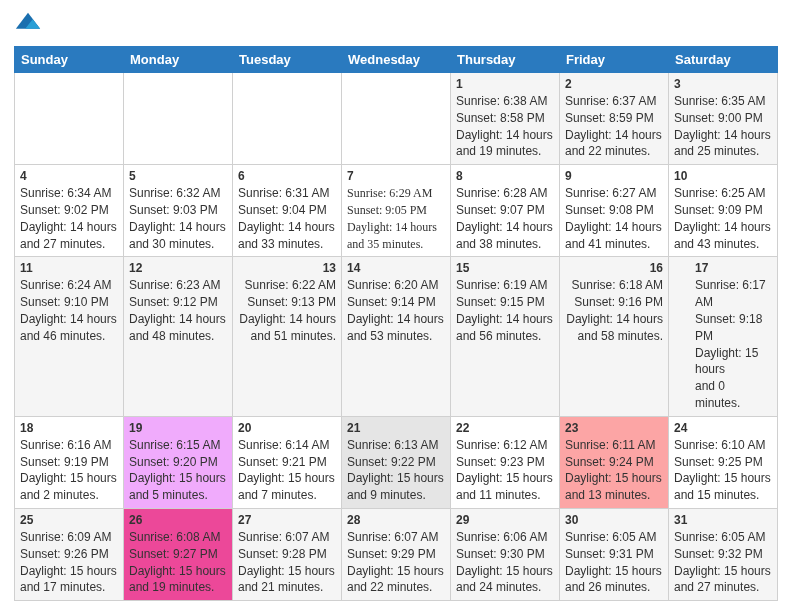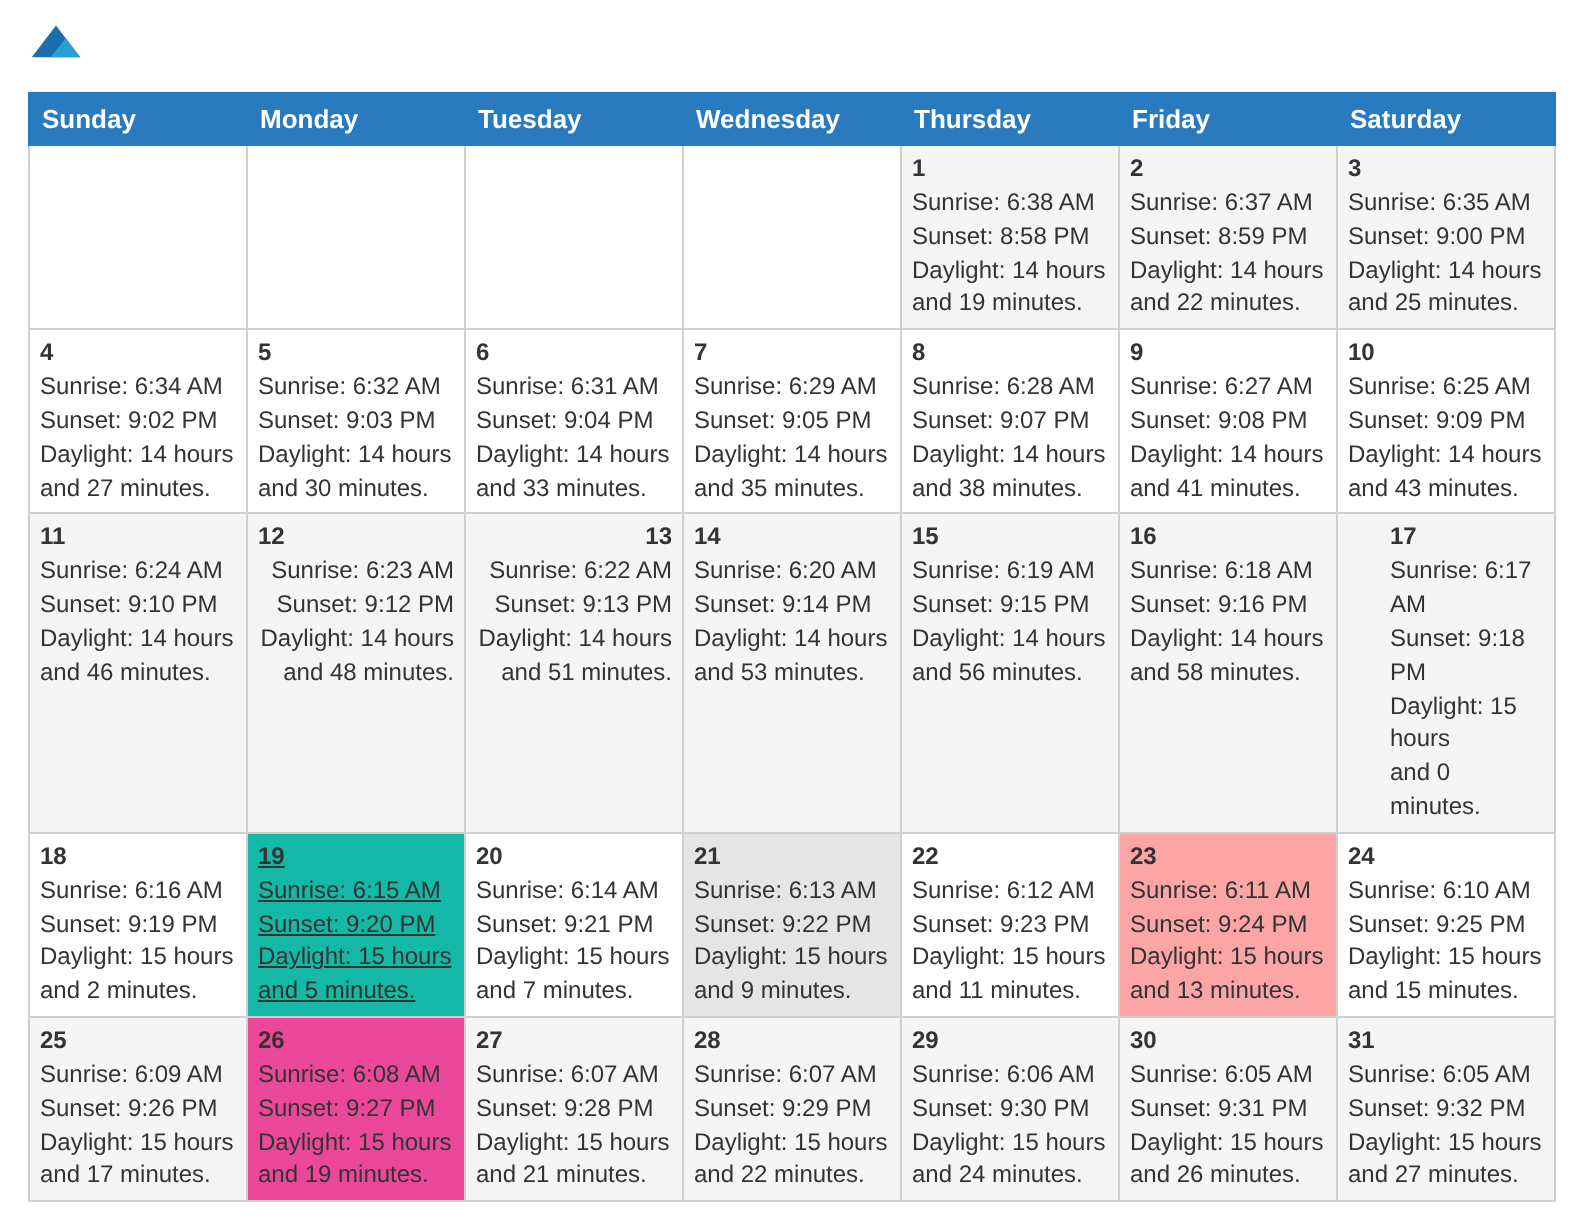--- a/index.html
+++ b/index.html
@@ -179,21 +179,21 @@
           </td>
           <td style="background: rgb(255, 255, 255);">
             <span class="day-num">6</span>
             <div class="day-info" style="white-space: pre-line;">Sunrise: 6:31 AM
 Sunset: 9:04 PM
 Daylight: 14 hours
 and 33 minutes.</div>
           </td>
           <td style="background: rgb(255, 255, 255);">
             <span class="day-num">7</span>
-            <div class="day-info" style="white-space: pre-line;">Sunrise: 6:29 AM
+            <div class="day-info" style="white-space: pre-line; font-family: Liberation Serif, serif;">Sunrise: 6:29 AM
 Sunset: 9:05 PM
 Daylight: 14 hours
 and 35 minutes.</div>
           </td>
           <td style="background: rgb(255, 255, 255);">
             <span class="day-num">8</span>
             <div class="day-info" style="white-space: pre-line;">Sunrise: 6:28 AM
 Sunset: 9:07 PM
 Daylight: 14 hours
 and 38 minutes.</div>
@@ -216,21 +216,21 @@
         <tr>
           <td style="background: rgb(245, 245, 245);">
             <span class="day-num">11</span>
             <div class="day-info" style="white-space: pre-line;">Sunrise: 6:24 AM
 Sunset: 9:10 PM
 Daylight: 14 hours
 and 46 minutes.</div>
           </td>
           <td style="background: rgb(245, 245, 245);">
             <span class="day-num">12</span>
-            <div class="day-info" style="white-space: pre-line; text-align: right;">Sunrise: 6:23 AM
+            <div class="day-info" style="white-space: pre-line;">Sunrise: 6:23 AM
 Sunset: 9:12 PM
 Daylight: 14 hours
 and 48 minutes.</div>
           </td>
           <td style="background: rgb(245, 245, 245); text-align: right;">
             <span class="day-num">13</span>
             <div class="day-info" style="white-space: pre-line;">Sunrise: 6:22 AM
 Sunset: 9:13 PM
 Daylight: 14 hours
 and 51 minutes.</div>
@@ -242,21 +242,21 @@
 Daylight: 14 hours
 and 53 minutes.</div>
           </td>
           <td style="background: rgb(245, 245, 245);">
             <span class="day-num">15</span>
             <div class="day-info" style="white-space: pre-line;">Sunrise: 6:19 AM
 Sunset: 9:15 PM
 Daylight: 14 hours
 and 56 minutes.</div>
           </td>
-          <td style="background: rgb(245, 245, 245);">
+          <td style="background: rgb(245, 245, 245); text-align: right;">
             <span class="day-num">16</span>
             <div class="day-info" style="white-space: pre-line;">Sunrise: 6:18 AM
 Sunset: 9:16 PM
 Daylight: 14 hours
 and 58 minutes.</div>
           </td>
           <td style="background: rgb(245, 245, 245); padding-left: 26px;">
             <span class="day-num">17</span>
             <div class="day-info" style="white-space: pre-line;">Sunrise: 6:17 AM
 Sunset: 9:18 PM
@@ -265,21 +265,21 @@
           </td>
         </tr>
         <tr>
           <td style="background: rgb(255, 255, 255);">
             <span class="day-num">18</span>
             <div class="day-info" style="white-space: pre-line;">Sunrise: 6:16 AM
 Sunset: 9:19 PM
 Daylight: 15 hours
 and 2 minutes.</div>
           </td>
-          <td style="background: #14b8a6; text-decoration: underline;">
+          <td style="background: #f0abfc;">
             <span class="day-num">19</span>
             <div class="day-info" style="white-space: pre-line;">Sunrise: 6:15 AM
 Sunset: 9:20 PM
 Daylight: 15 hours
 and 5 minutes.</div>
           </td>
           <td style="background: rgb(255, 255, 255);">
             <span class="day-num">20</span>
             <div class="day-info" style="white-space: pre-line;">Sunrise: 6:14 AM
 Sunset: 9:21 PM

